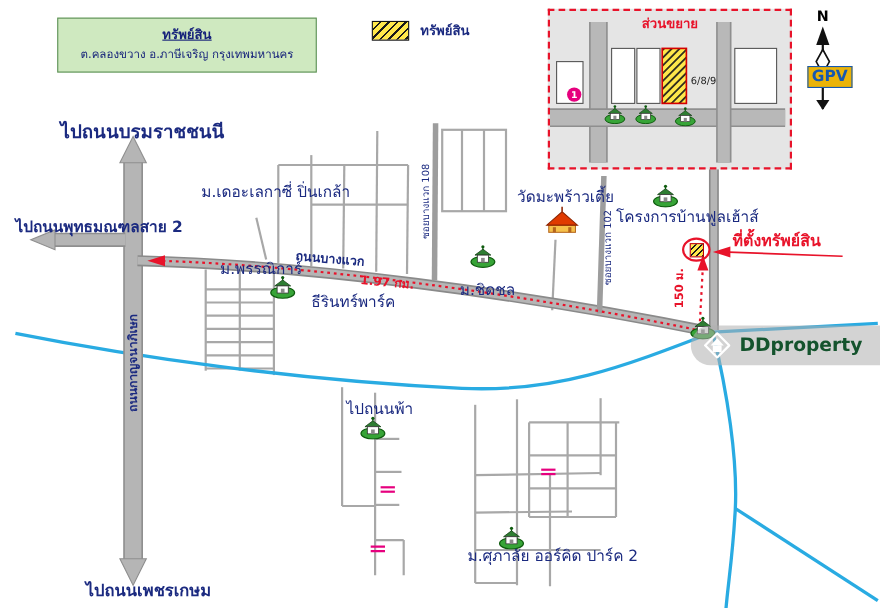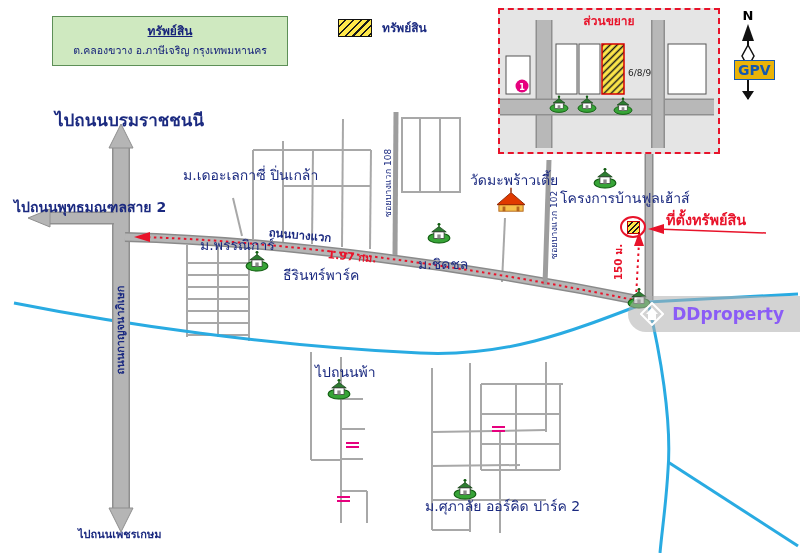--- a/index.html
+++ b/index.html
@@ -29,21 +29,21 @@
   .prop-ellipse{position:absolute;left:620px;top:216px;width:26px;height:22px;
                 border:2px solid #e8132a;border-radius:50%;box-sizing:border-box;}
   .prop-square{position:absolute;left:627px;top:221px;width:13px;height:13px;
                border:1px solid #c00000;box-sizing:border-box;}
   .compass{position:absolute;left:728px;top:8px;width:40px;text-align:center;}
   .compass .n{color:#000;font-weight:bold;font-size:13px;}
   .gpv{position:absolute;left:6px;top:52px;background:#eab308;border:1px solid #1558b0;
        color:#1558b0;font-weight:bold;font-size:14px;padding:1px 3px;}
   .watermark{position:absolute;right:0;top:296px;height:36px;padding:0 16px 0 12px;
              display:flex;align-items:center;gap:8px;background:rgba(175,175,175,0.55);
-             border-radius:18px 0 0 18px;color:#8b5cf6;font-size:17px;font-weight:bold;}
+             border-radius:18px 0 0 18px;color:#14532d;font-size:17px;font-weight:bold;}
   svg text{font-family:"DejaVu Sans",sans-serif;}
 </style>
 </head>
 <body>
 
 <div class="map">
 
   <svg class="base-svg" width="800" height="553" viewBox="0 0 800 553">
     <defs>
       <pattern id="hatchY" patternUnits="userSpaceOnUse" width="5" height="5" patternTransform="rotate(45)">
@@ -182,21 +182,21 @@
       <use href="#sym-poi"></use>
     </svg>
   <svg class="poi" style="left:492px;top:186px" width="38" height="28" viewBox="0 0 40 30">
       <use href="#sym-temple"></use>
     </svg>
 
   <div class="prop-ellipse"></div>
   <div class="prop-square hatch-sm"></div>
 
   <div class="lbl b" style="left:55px;top:110px;font-size:17px">ไปถนนบรมราชชนนี</div>
-  <div class="lbl b" style="left:78px;top:528px;font-size:11px">ไปถนนเพชรเกษม</div>
+  <div class="lbl b" style="left:78px;top:528px;font-size:15px">ไปถนนเพชรเกษม</div>
   <div class="lbl b" style="left:14px;top:199px;font-size:14px">ไปถนนพุทธมณฑลสาย 2</div>
   <div class="lbl b rotm" style="left:121px;top:330px;font-size:11px">ถนนกาญจนาภิเษก</div>
   <div class="lbl b tilt" style="left:300px;top:236px;font-size:11.5px">ถนนบางแวก</div>
   <div class="lbl rotm" style="left:388px;top:183px;font-size:9px">ซอยบางแวก 108</div>
   <div class="lbl rotm" style="left:554px;top:225px;font-size:9px">ซอยบางแวก 102</div>
 
   <div class="lbl" style="left:183px;top:167px">ม.เดอะเลกาซี่ ปิ่นเกล้า</div>
   <div class="lbl" style="left:200px;top:237px">ม.พรรณิการ์</div>
   <div class="lbl" style="left:283px;top:267px">ธีรินทร์พาร์ค</div>
   <div class="lbl" style="left:418px;top:256px">ม.ชิดชล</div>

